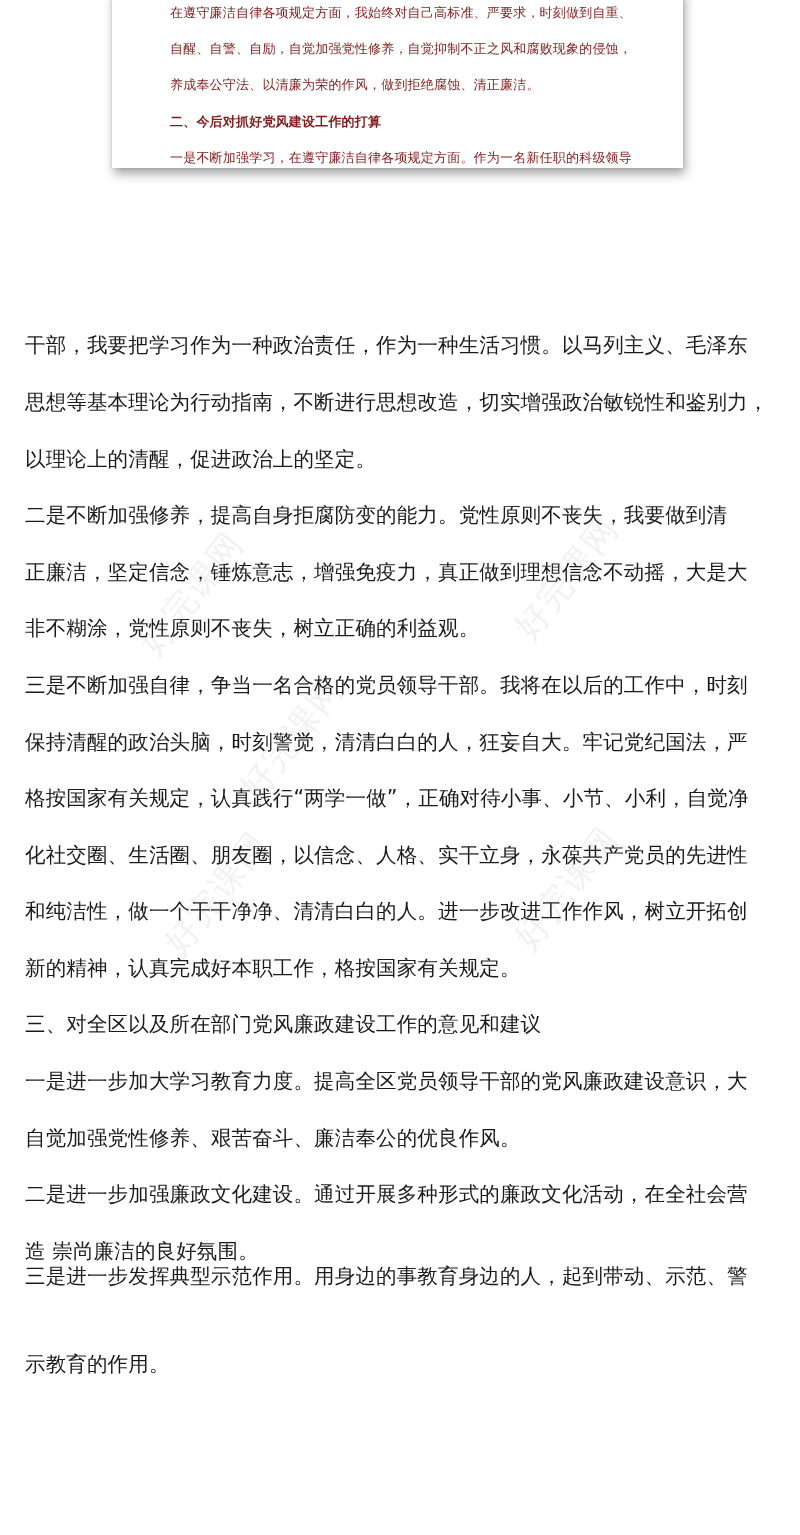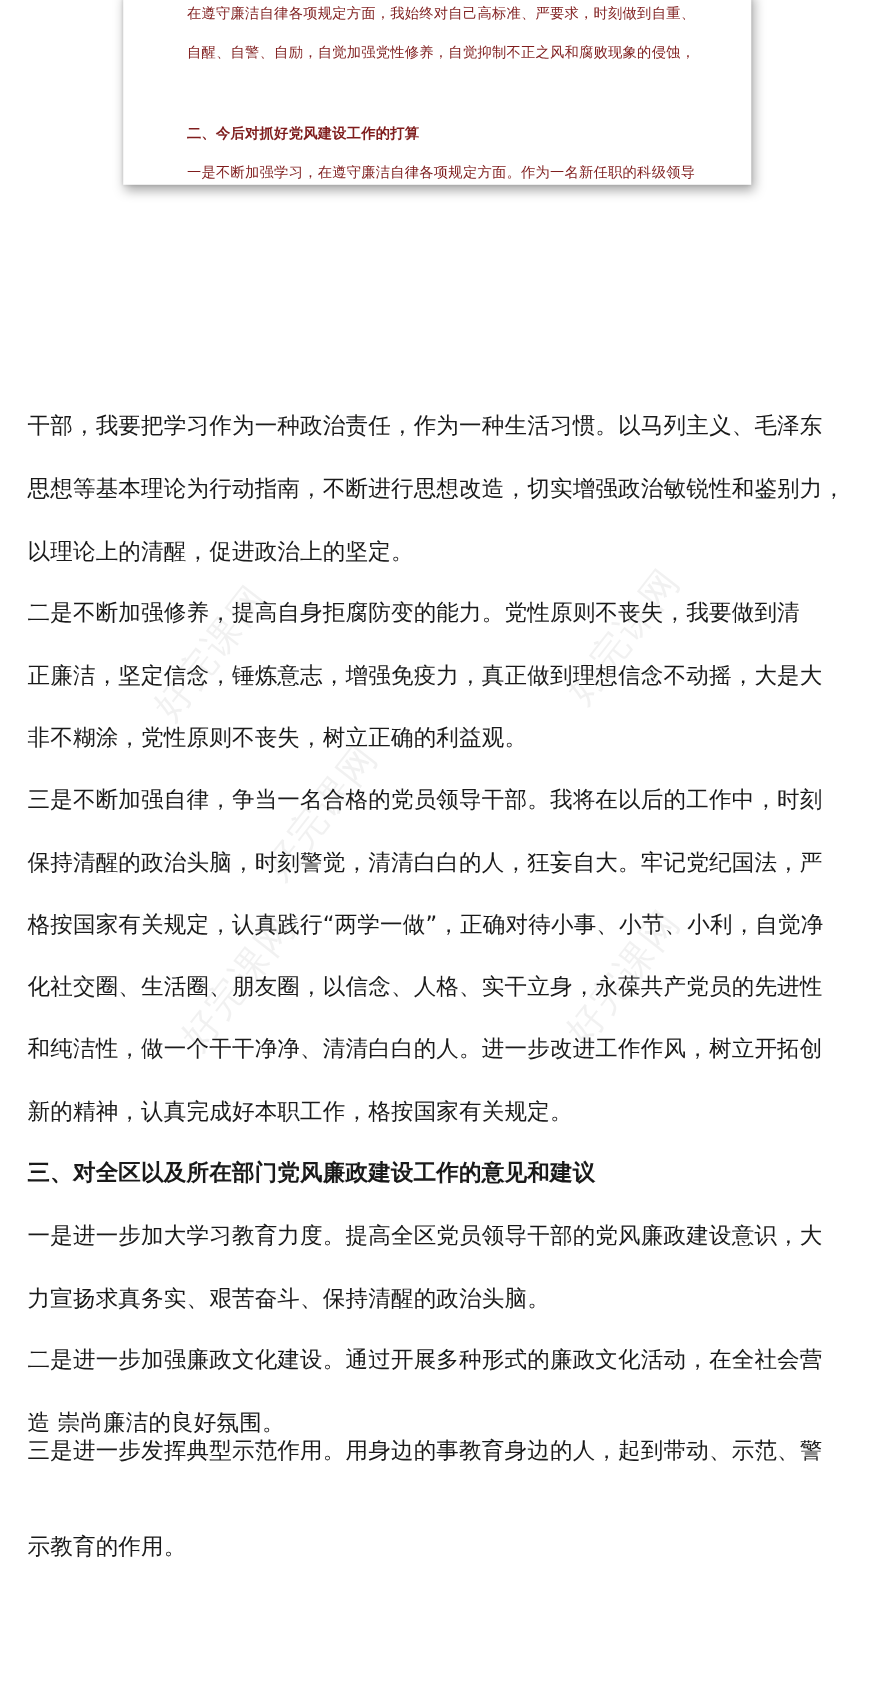--- a/index.html
+++ b/index.html
@@ -40,43 +40,43 @@
     }
     
     .body-line {
       position: absolute;
       left: 25px;
       font-size: 20.5px;
       line-height: 26px;
       white-space: nowrap;
       color: #1a1a1a;
       letter-spacing: 0.15px;
-      margin-top: 42px;
     }
     .body-line.bold {
-      font-weight: bold;
+      font-weight: normal;
     }
     
     .watermark {
       position: absolute;
       font-size: 34px;
       color: rgba(0,0,0,0.055);
       transform: rotate(-52deg);
       transform-origin: center center;
       white-space: nowrap;
       pointer-events: none;
       letter-spacing: 2px;
     }
   </style>
 </head>
 <body>
 
 <div class="preview-card">
   <div class="preview-line" style="top:15px;">在遵守廉洁自律各项规定方面，我始终对自己高标准、严要求，时刻做到自重、</div>
   <div class="preview-line" style="top:51px;text-align:center;">自醒、自警、自励，自觉加强党性修养，自觉抑制不正之风和腐败现象的侵蚀，</div>
+  <div class="preview-line" style="top:87px;">养成奉公守法、以清廉为荣的作风，做到拒绝腐蚀、清正廉洁。</div>
   <div class="preview-line bold" style="top:124px;">二、今后对抓好党风建设工作的打算</div>
   <div class="preview-line" style="top:160px;">一是不断加强学习，在遵守廉洁自律各项规定方面。作为一名新任职的科级领导</div>
 </div>
 
 <div class="watermark" style="left:120px; top:570px;">好完课网</div>
 <div class="watermark" style="left:495px; top:555px;">好完课网</div>
 <div class="watermark" style="left:220px; top:715px;">好完课网</div>
 <div class="watermark" style="left:145px; top:870px;">好完课网</div>
 <div class="watermark" style="left:495px; top:865px;">好完课网</div>
 
@@ -88,18 +88,18 @@
   <div class="body-line" style="top:559px;">正廉洁，坚定信念，锤炼意志，增强免疫力，真正做到理想信念不动摇，大是大</div>
   <div class="body-line" style="top:615px;">非不糊涂，党性原则不丧失，树立正确的利益观。</div>
   <div class="body-line" style="top:672px;">三是不断加强自律，争当一名合格的党员领导干部。我将在以后的工作中，时刻</div>
   <div class="body-line" style="top:729px;">保持清醒的政治头脑，时刻警觉，清清白白的人，狂妄自大。牢记党纪国法，严</div>
   <div class="body-line" style="top:785px;">格按国家有关规定，认真践行“两学一做”，正确对待小事、小节、小利，自觉净</div>
   <div class="body-line" style="top:842px;">化社交圈、生活圈、朋友圈，以信念、人格、实干立身，永葆共产党员的先进性</div>
   <div class="body-line" style="top:898px;">和纯洁性，做一个干干净净、清清白白的人。进一步改进工作作风，树立开拓创</div>
   <div class="body-line" style="top:955px;">新的精神，认真完成好本职工作，格按国家有关规定。</div>
   <div class="body-line bold" style="top:1011px;">三、对全区以及所在部门党风廉政建设工作的意见和建议</div>
   <div class="body-line" style="top:1068px;">一是进一步加大学习教育力度。提高全区党员领导干部的党风廉政建设意识，大</div>
-  <div class="body-line" style="top:1125px;">力宣扬求真务实、艰苦奋斗、保持清醒的政治头脑。</div>
+  <div class="body-line" style="top:1125px;">自觉加强党性修养、艰苦奋斗、廉洁奉公的优良作风。</div>
   <div class="body-line" style="top:1181px;">二是进一步加强廉政文化建设。通过开展多种形式的廉政文化活动，在全社会营</div>
   <div class="body-line" style="top:1238px;">造  崇尚廉洁的良好氛围。</div>
   <div class="body-line" style="top:1263px;">三是进一步发挥典型示范作用。用身边的事教育身边的人，起到带动、示范、警</div>
   <div class="body-line" style="top:1351px;text-align:right;">示教育的作用。</div>
 </div>
 
 </body></html>

